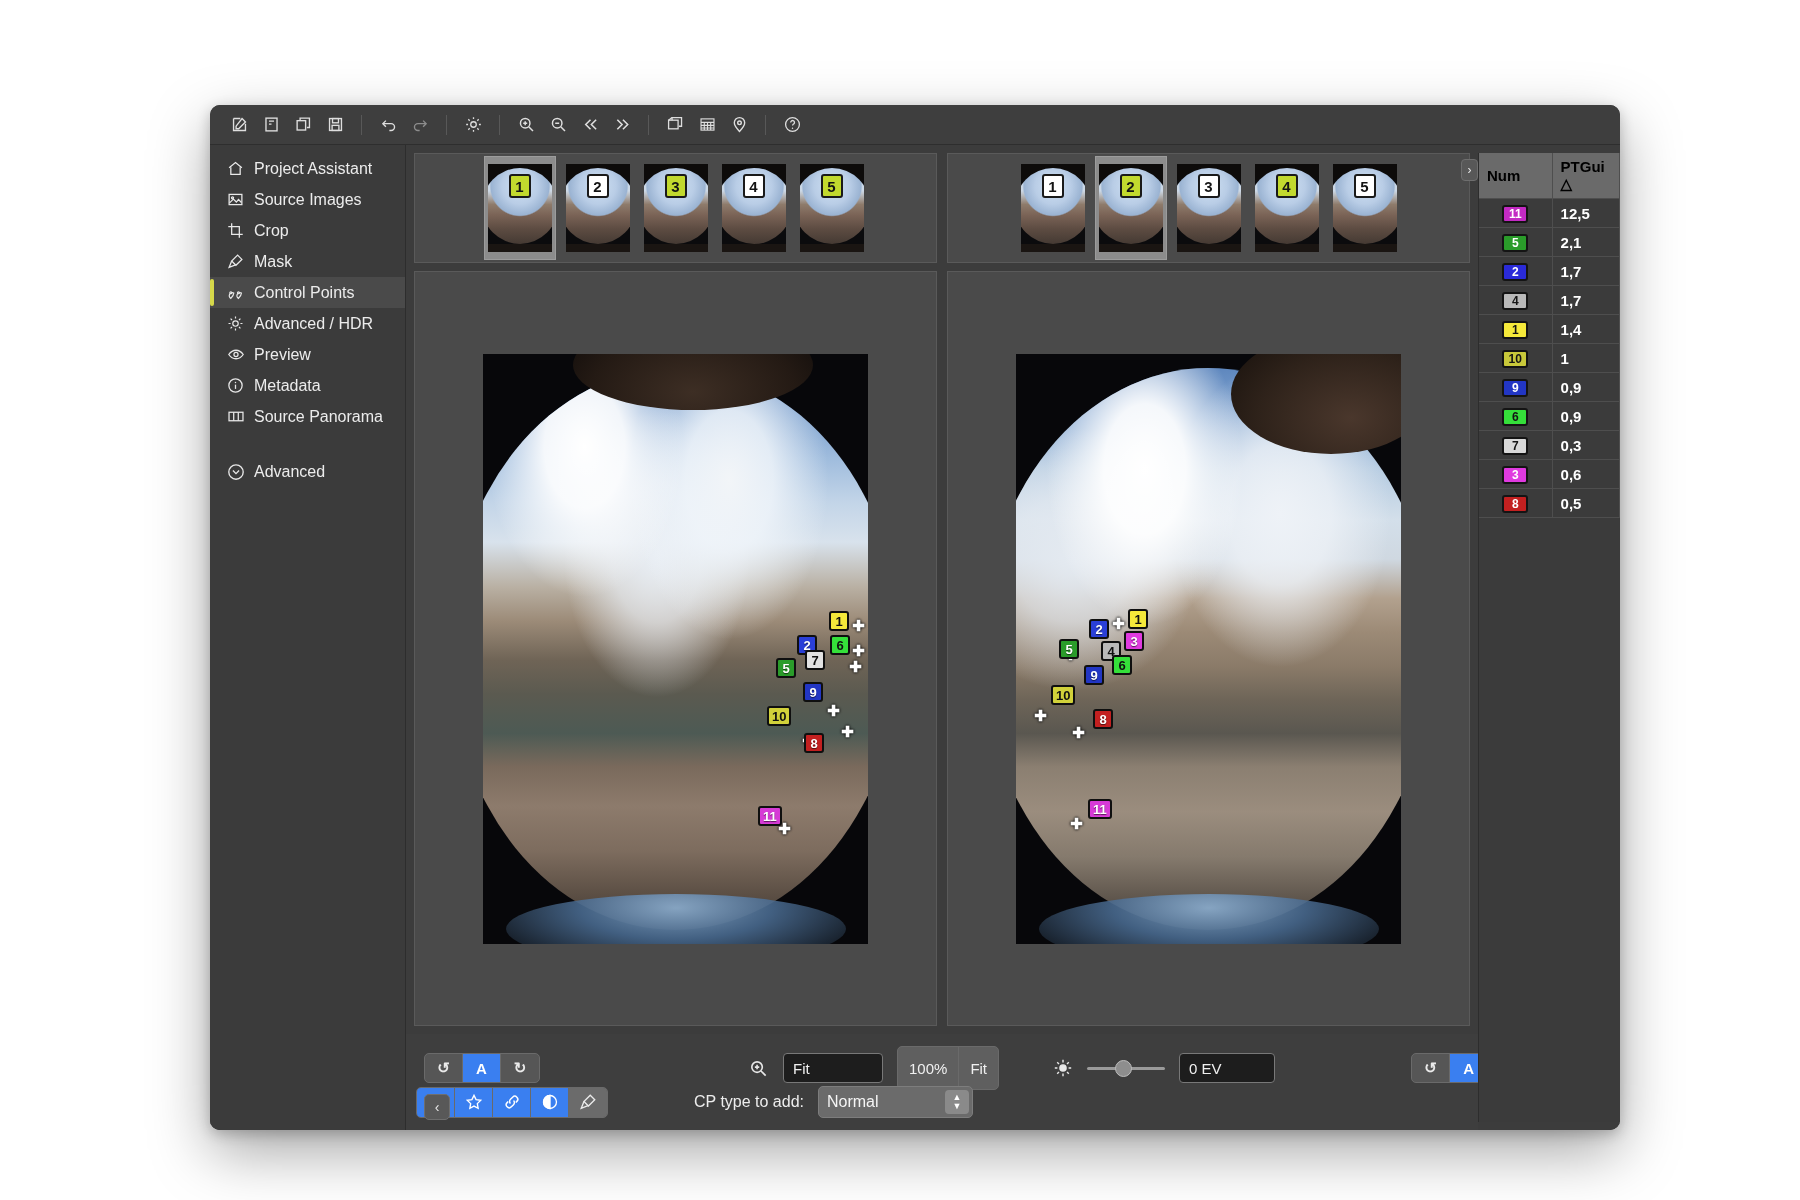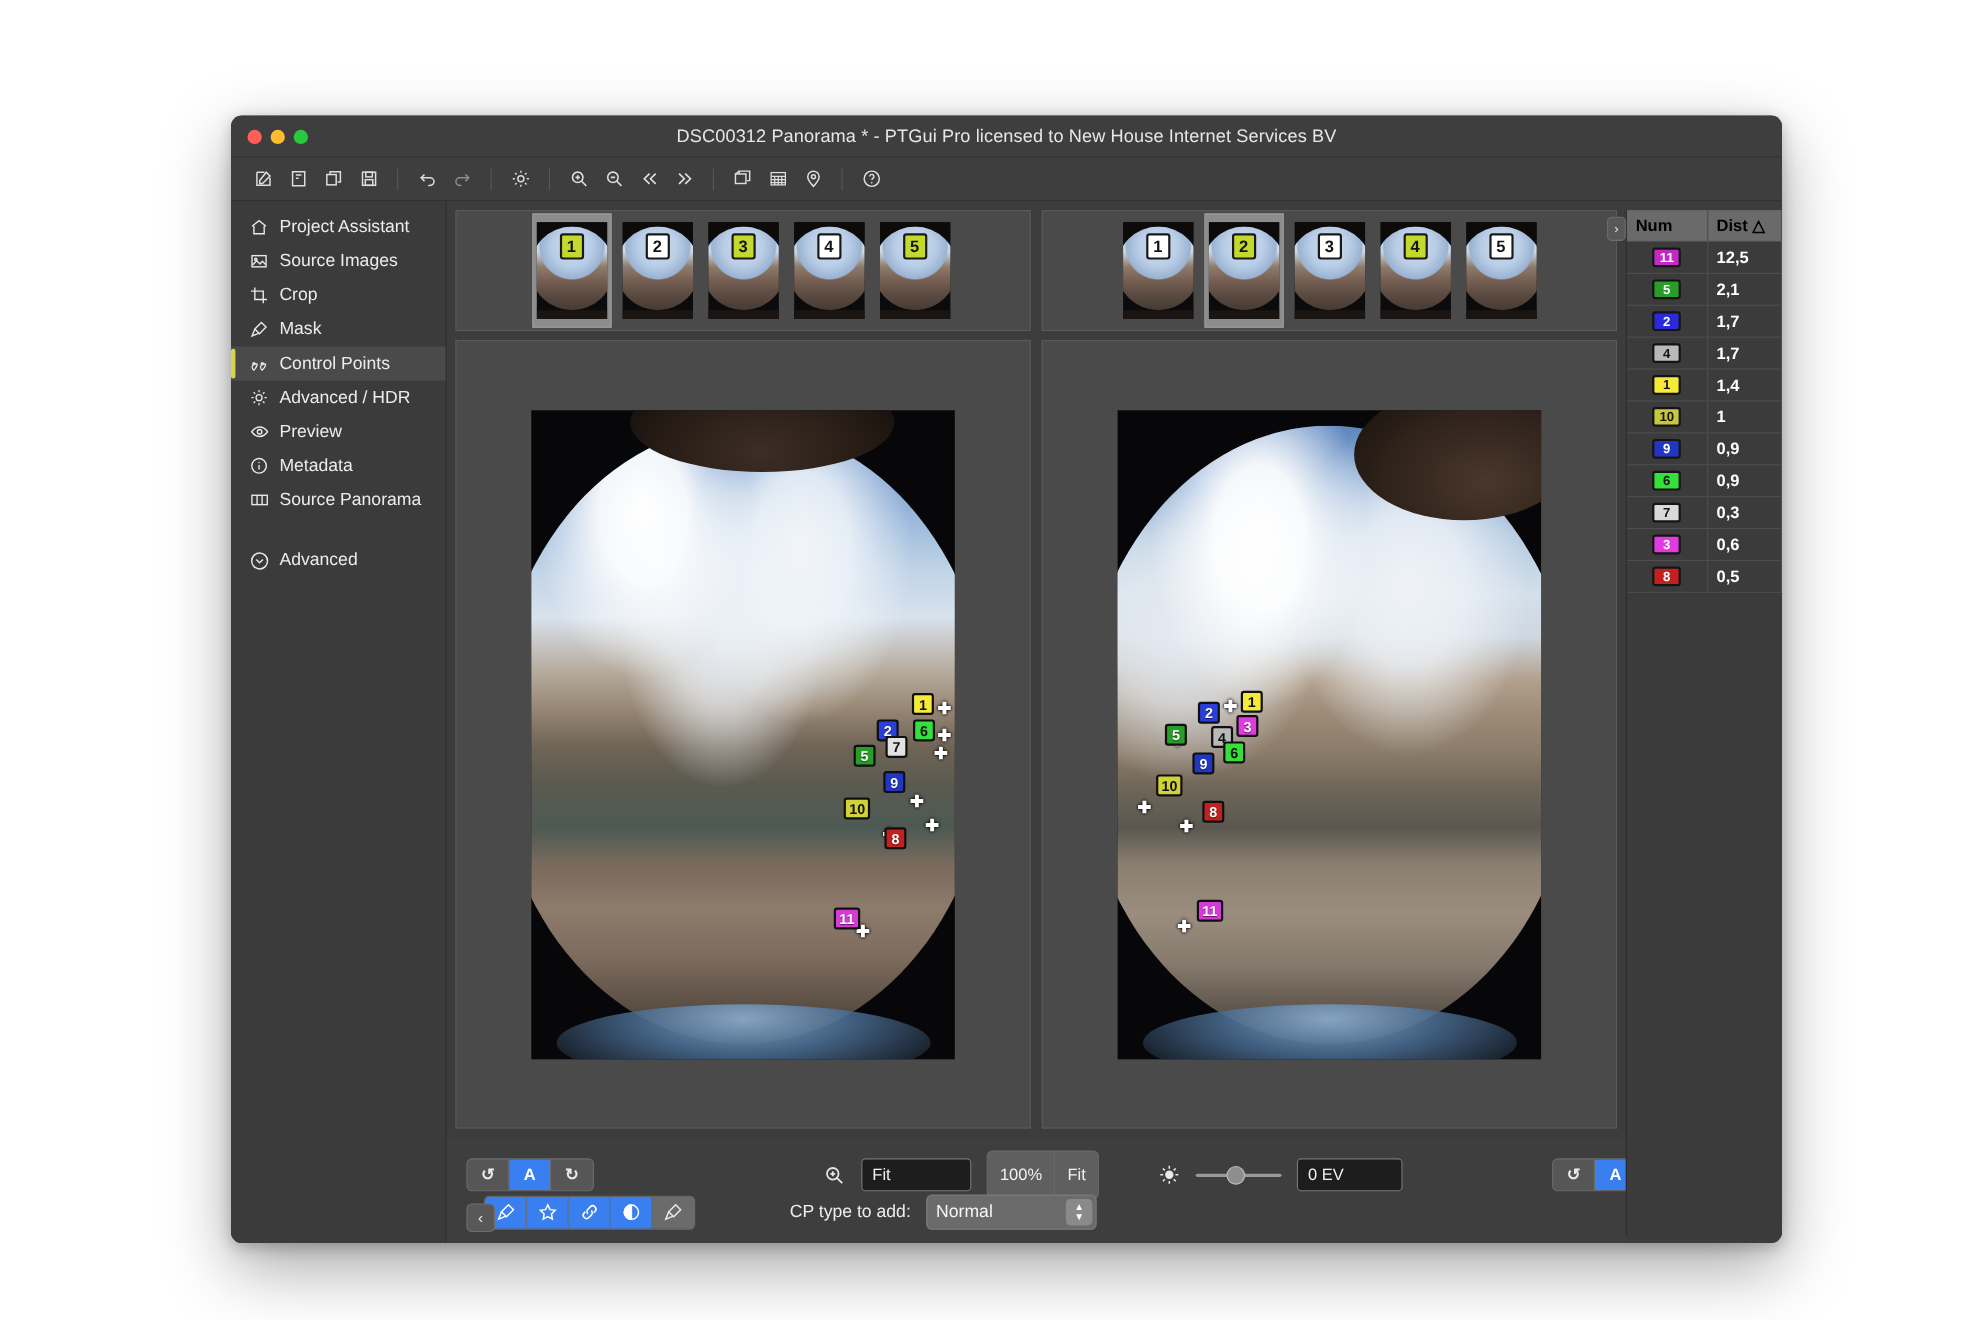--- a/index.html
+++ b/index.html
@@ -222,21 +222,21 @@
     width: 38px; display: flex; align-items: center; justify-content: center;
     color: #eaeaea; font-size: 15px; font-weight: bold;
     border-right: 1px solid #6a6a6a; cursor: default;
   }
   .seg > div:last-child { border-right: none; }
   .seg > div.on { background: #3a7ff0; color: #fff; }
   .seg > div.off { background: #6b6b6b; }
 
   .row1 { position: absolute; left: 18px; top: 12px; display: flex;
           align-items: center; gap: 14px; }
-  .row2 { position: absolute; left: 34px; top: 52px; display: flex;
+  .row2 { position: absolute; left: 10px; top: 52px; display: flex;
           align-items: center; gap: 14px; justify-content: center; }
 
   .field {
     background: #1d1d1d; border: 1px solid #787878; border-radius: 4px;
     height: 30px; color: #f0f0f0; font-size: 15px;
     display: flex; align-items: center; padding: 0 9px;
   }
   .pillgrp {
     display: flex; border: 1px solid #6a6a6a; border-radius: 5px;
     overflow: hidden; height: 44px; background: #5f5f5f;
@@ -309,28 +309,20 @@
     border: 2px solid #141414; border-radius: 3px; font-size: 12px;
     font-weight: bold; color: #ffffff; text-align: center; padding: 0 3px;
   }
   .num-chip.dark-text { color: #141414; }
 </style>
 </head>
 <body>
 
 <div id="app-window">
 
-  <div id="titlebar">
-    <div class="traffic">
-      <div class="light red"></div>
-      <div class="light yellow"></div>
-      <div class="light green"></div>
-    </div>
-    <div id="window-title">DSC00312 Panorama * - PTGui Pro licensed to New House Internet Services BV</div>
-  </div>
 
   <div id="toolbar">
     <div class="tbtn">
       <svg width="17" height="17" viewBox="0 0 20 20" fill="none" stroke="currentColor" stroke-width="1.6">
         <path d="M3 3h8M3 3v14h14V9"></path>
           <path d="M13 3l4 4-8 8H6v-3z"></path>
         </svg>
     </div>
     <div class="tbtn">
       <svg width="17" height="17" viewBox="0 0 20 20" fill="none" stroke="currentColor" stroke-width="1.6">
@@ -769,21 +761,21 @@
         <div class="collapse-btn">‹</div>
       </div>
     </div>
 
     <div id="rightpanel">
       <div id="rp-toggle">›</div>
       <table class="cp-table">
         <thead>
           <tr>
             <th style="width:52%">Num</th>
-            <th>Dist △</th>
+            <th>PTGui △</th>
           </tr>
         </thead>
         <tbody id="cp-tbody">
             <tr>
               <td class="numcell"><span class="num-chip" style="background: rgb(195, 42, 195);">11</span></td>
               <td>12,5</td>
             </tr>
             <tr>
               <td class="numcell"><span class="num-chip" style="background: rgb(42, 156, 42);">5</span></td>
               <td>2,1</td>

